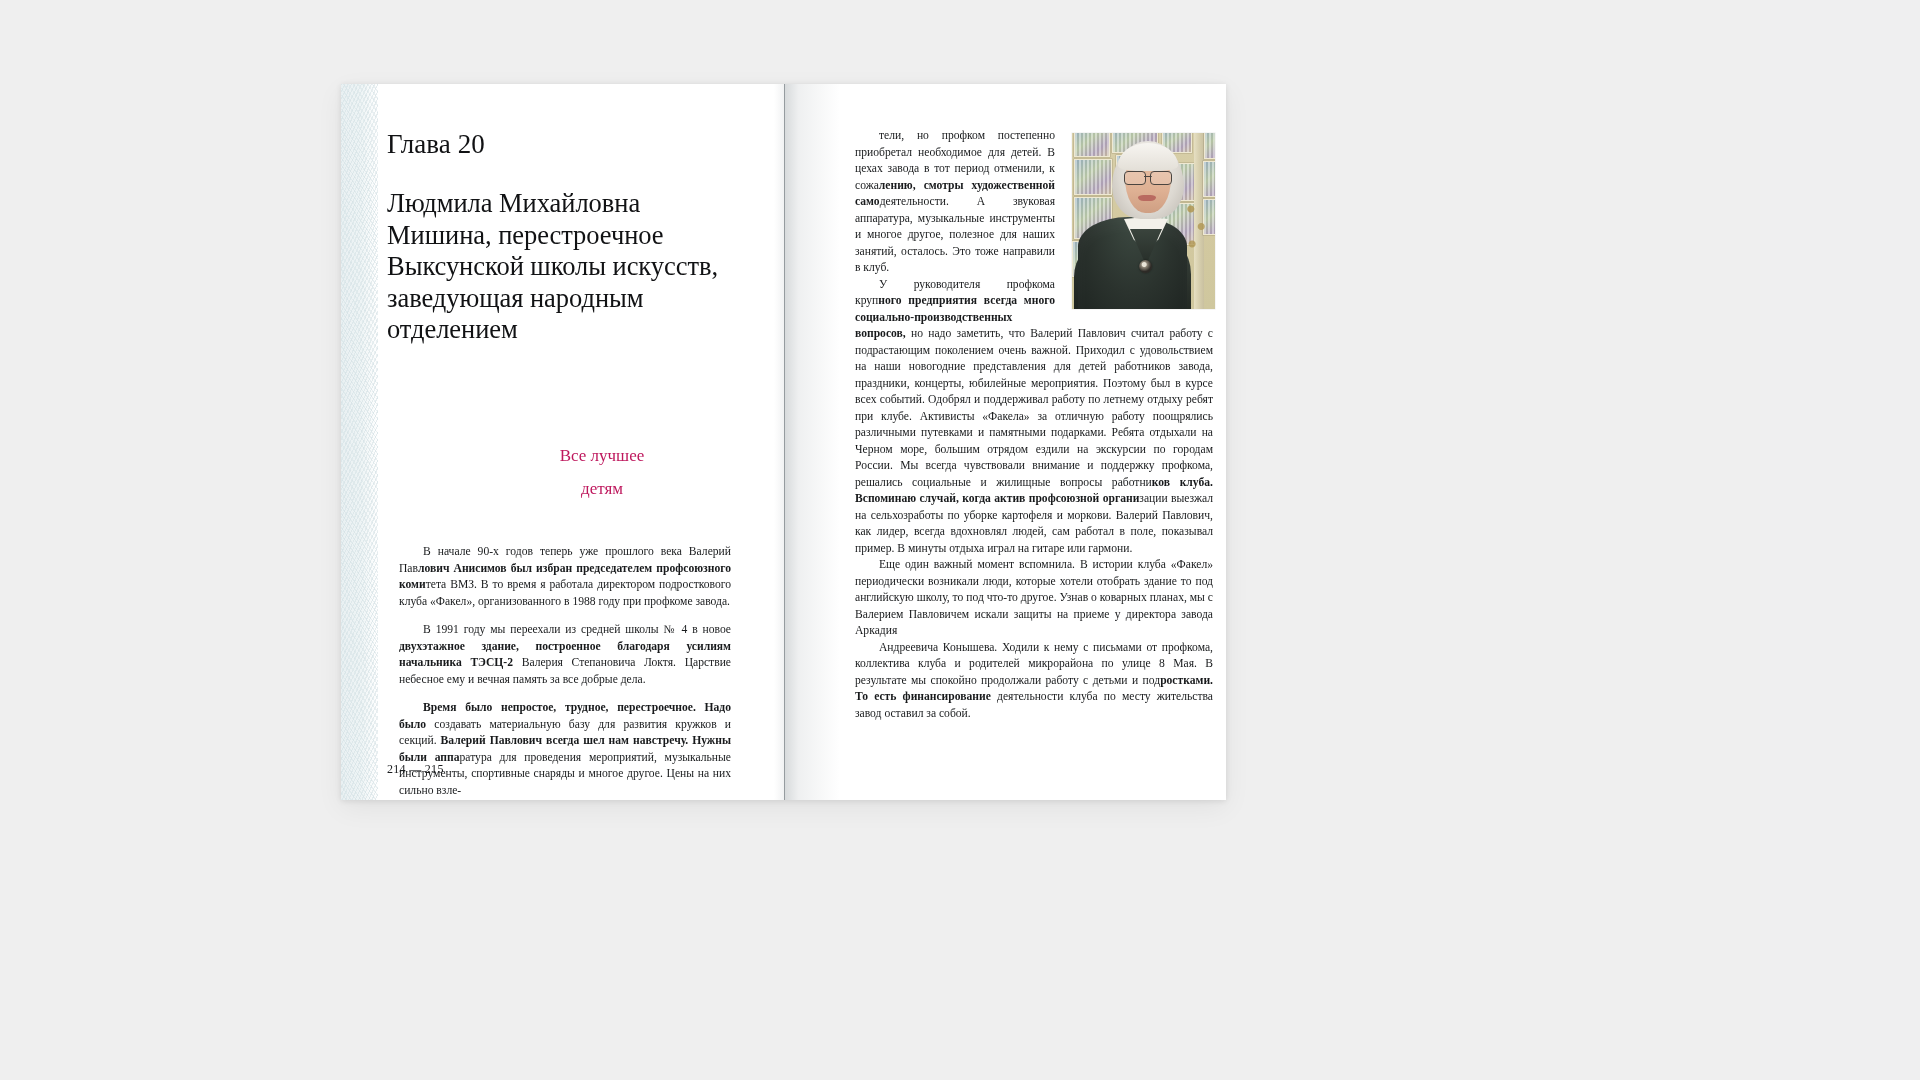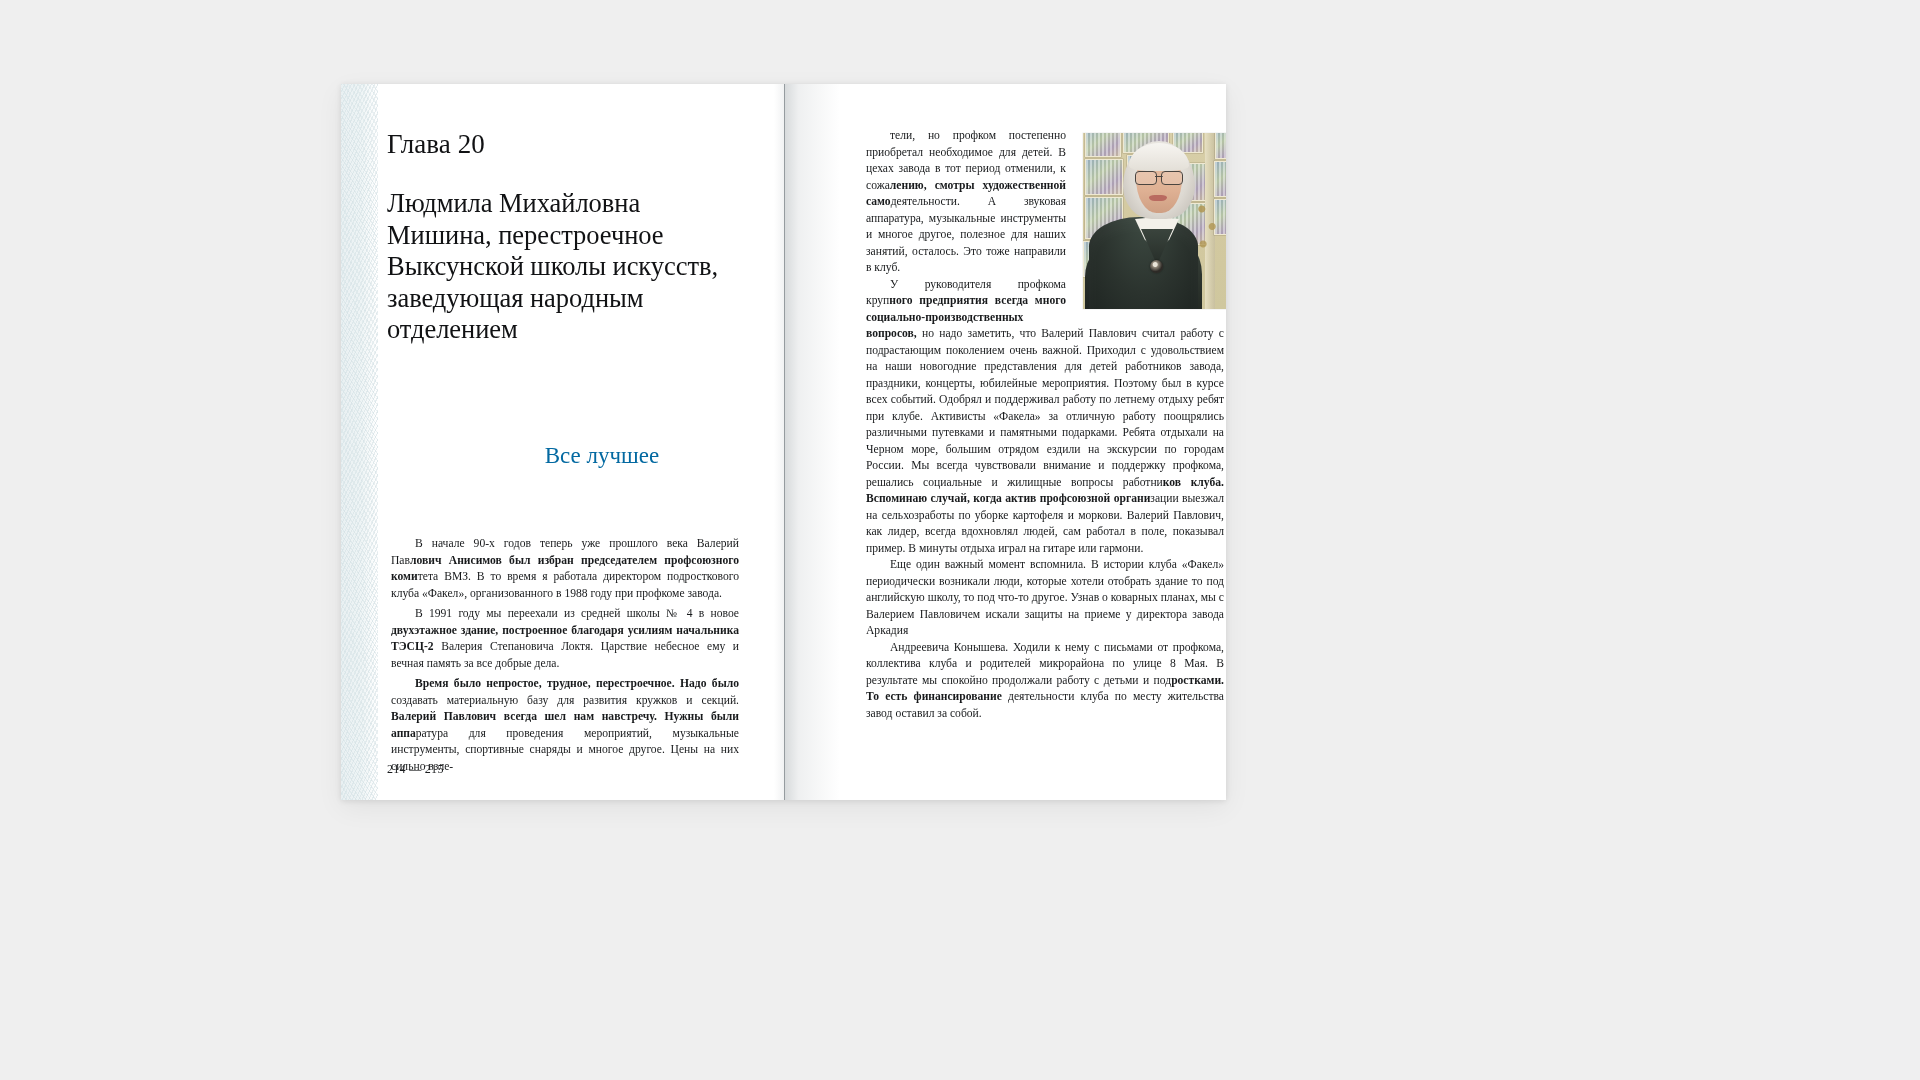--- a/index.html
+++ b/index.html
@@ -114,61 +114,61 @@
     color: #111214;
     letter-spacing: -0.05px;
   }
 
   .article-title {
     position: absolute;
     top: 355px;
     left: 0;
     width: 286px;
     text-align: center;
-    font-size: 23px;
+    font-size: 17px;
     line-height: 33px;
-    color: #0369a1;
+    color: #be185d;
     padding-left: 72px;
     box-sizing: content-box;
   }
   .article-title .at-line { display: block; }
   .article-title .at-line.l2 { text-align: center; }
 
   .body-col {
     position: absolute;
     left: 0;
     top: 448px;
     width: 356px;
     font-size: 11.6px;
     line-height: 16.5px;
     color: #181a1c;
     text-align: justify;
     text-align-last: left;
     hyphens: manual;
   }
 
   .body-col p {
-    margin: 4px;
+    margin: 12px;
     text-indent: 24px;
   }
 
   .pagenum {
     position: absolute;
     left: 0;
     top: 672px;
     font-size: 12px;
     color: #1a1c1e;
     letter-spacing: .3px;
     margin-top: 6px;
   }
 
   
   .r-inner {
     position: absolute;
-    left: 82px;
+    left: 71px;
     top: 0;
     width: 360px;
     height: 100%;
   }
 
   .r-photo {
     position: absolute;
     right: -0px;
     top: 49px;
     width: 143px;
@@ -332,20 +332,21 @@
         <div class="chapter-title">
           <span>Людмила Михайловна</span>
           <span>Мишина, перестроечное</span>
           <span>Выксунской школы</span>
           <span>искусств, заведующая</span>
           <span>народным отделением</span>
         </div>
 
         <div class="article-title">
           <span class="at-line l1">Все лучшее</span>
+          <span class="at-line l2">детям</span>
         </div>
 
         <div class="body-col">
           <p><span>В начале 90-х годов теперь уже прошлого века Валерий Пав</span><b>лович Анисимов был избран председателем профсоюзного коми</b><span>тета ВМЗ. В то время я работала директором подросткового клуба «Факел», организованного в 1988 году при профкоме завода.</span></p>
           <p><span>В 1991 году мы переехали из средней школы № 4 в новое </span><b>двухэтажное здание, построенное благодаря усилиям начальника ТЭСЦ-2</b><span> Валерия Степановича Локтя. Царствие небесное ему и вечная память за все добрые дела.</span></p>
           <p><b>Время было непростое, трудное, перестроечное. Надо было</b><span> создавать материальную базу для развития кружков и секций. </span><b>Валерий Павлович всегда шел нам навстречу. Нужны были аппа</b><span>ратура для проведения мероприятий, музыкальные инструменты, спортивные снаряды и многое другое. Цены на них сильно взле-</span></p>
         </div>
 
         <div class="pagenum">214 — 215</div>
       </div>

